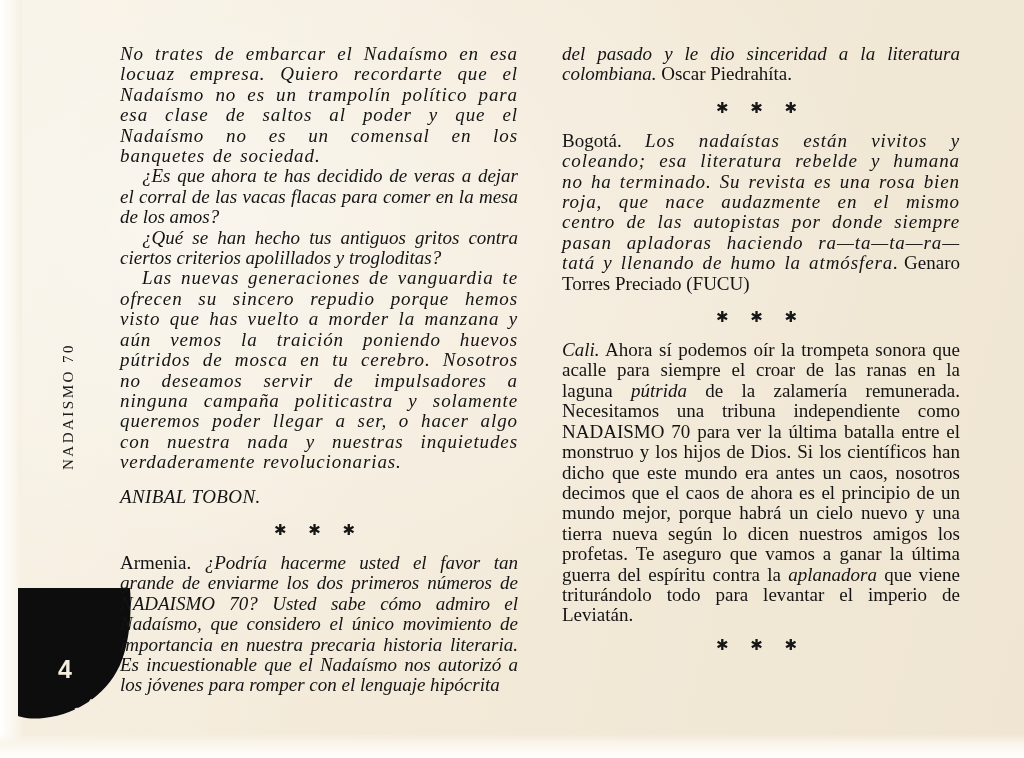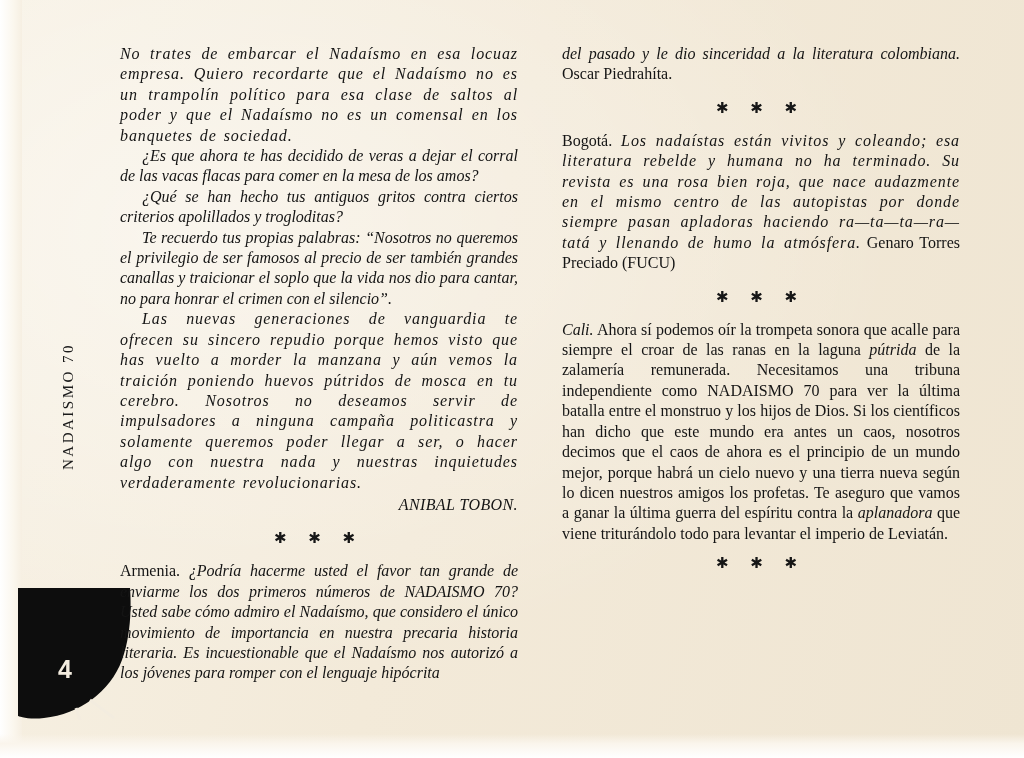--- a/index.html
+++ b/index.html
@@ -83,41 +83,40 @@
     display: flex;
     gap: 44px;
   }
   .col {
     width: 398px;
     position: relative;
   }
 
   p.para {
     margin: 0;
-    font-size: 16px;
+    font-size: 19px;
     line-height: 20.4px;
     color: #141414;
     text-align: justify;
     text-justify: inter-word;
     hyphens: none;
   }
   p.para + p.para { margin-top: 0px; }
   .indent { text-indent: 22px; }
   .it { font-style: italic; }
   .rm { font-style: normal; }
   .spaced {
     font-style: italic;
     letter-spacing: 0.9px;
     word-spacing: 2px;
   }
   .signature-right {
     display: block;
-    text-align: right;
     font-style: italic;
-    margin-top: 2px;
+    margin-top: 14px;
     letter-spacing: 0.4px;
   }
   .stars {
     text-align: center;
     font-size: 15px;
     letter-spacing: 9px;
     color: #161616;
     margin: 14px 0 14px 0;
     user-select: none;
   }
@@ -142,21 +141,20 @@
     </svg>
   </div>
   <div class="folio-number">4</div>
 
   <div class="columns">
 
     <div class="col">
       <p class="para spaced">No trates de embarcar el Nadaísmo en esa locuaz empresa. Quiero recordarte que el Nadaísmo no es un trampolín político para esa clase de saltos al poder y que el Nadaísmo no es un comensal en los banquetes de sociedad.</p>
       <p class="para it indent">¿Es que ahora te has decidido de veras a dejar el corral de las vacas flacas para comer en la mesa de los amos?</p>
       <p class="para it indent">¿Qué se han hecho tus antiguos gritos contra ciertos criterios apolillados y trogloditas?</p>
-      <p class="para it indent">Te recuerdo tus propias palabras: “Nosotros no queremos el privilegio de ser famosos al precio de ser también grandes canallas y traicionar el soplo que la vida nos dio para cantar, no para honrar el crimen con el silencio”.</p>
       <p class="para spaced indent">Las nuevas generaciones de vanguardia te ofrecen su sincero repudio porque hemos visto que has vuelto a morder la manzana y aún vemos la traición poniendo huevos pútridos de mosca en tu cerebro. Nosotros no deseamos servir de impulsadores a ninguna campaña politicastra y solamente queremos poder llegar a ser, o hacer algo con nuestra nada y nuestras inquietudes verdaderamente revolucionarias.</p>
       <p class="para">
         <span class="signature-right">ANIBAL TOBON.</span>
       </p>
 
       <div class="stars">✱ ✱ ✱</div>
 
       <p class="para"><span class="rm blocklead">Armenia.</span><span class="it"> ¿Podría hacerme usted el favor tan grande de enviarme los dos primeros números de NADAISMO 70? Usted sabe cómo admiro el Nadaísmo, que considero el único movimiento de importancia en nuestra precaria historia literaria. Es incuestionable que el Nadaísmo nos autorizó a los jóvenes para romper con el lenguaje hipócrita</span></p>
     </div>
 

